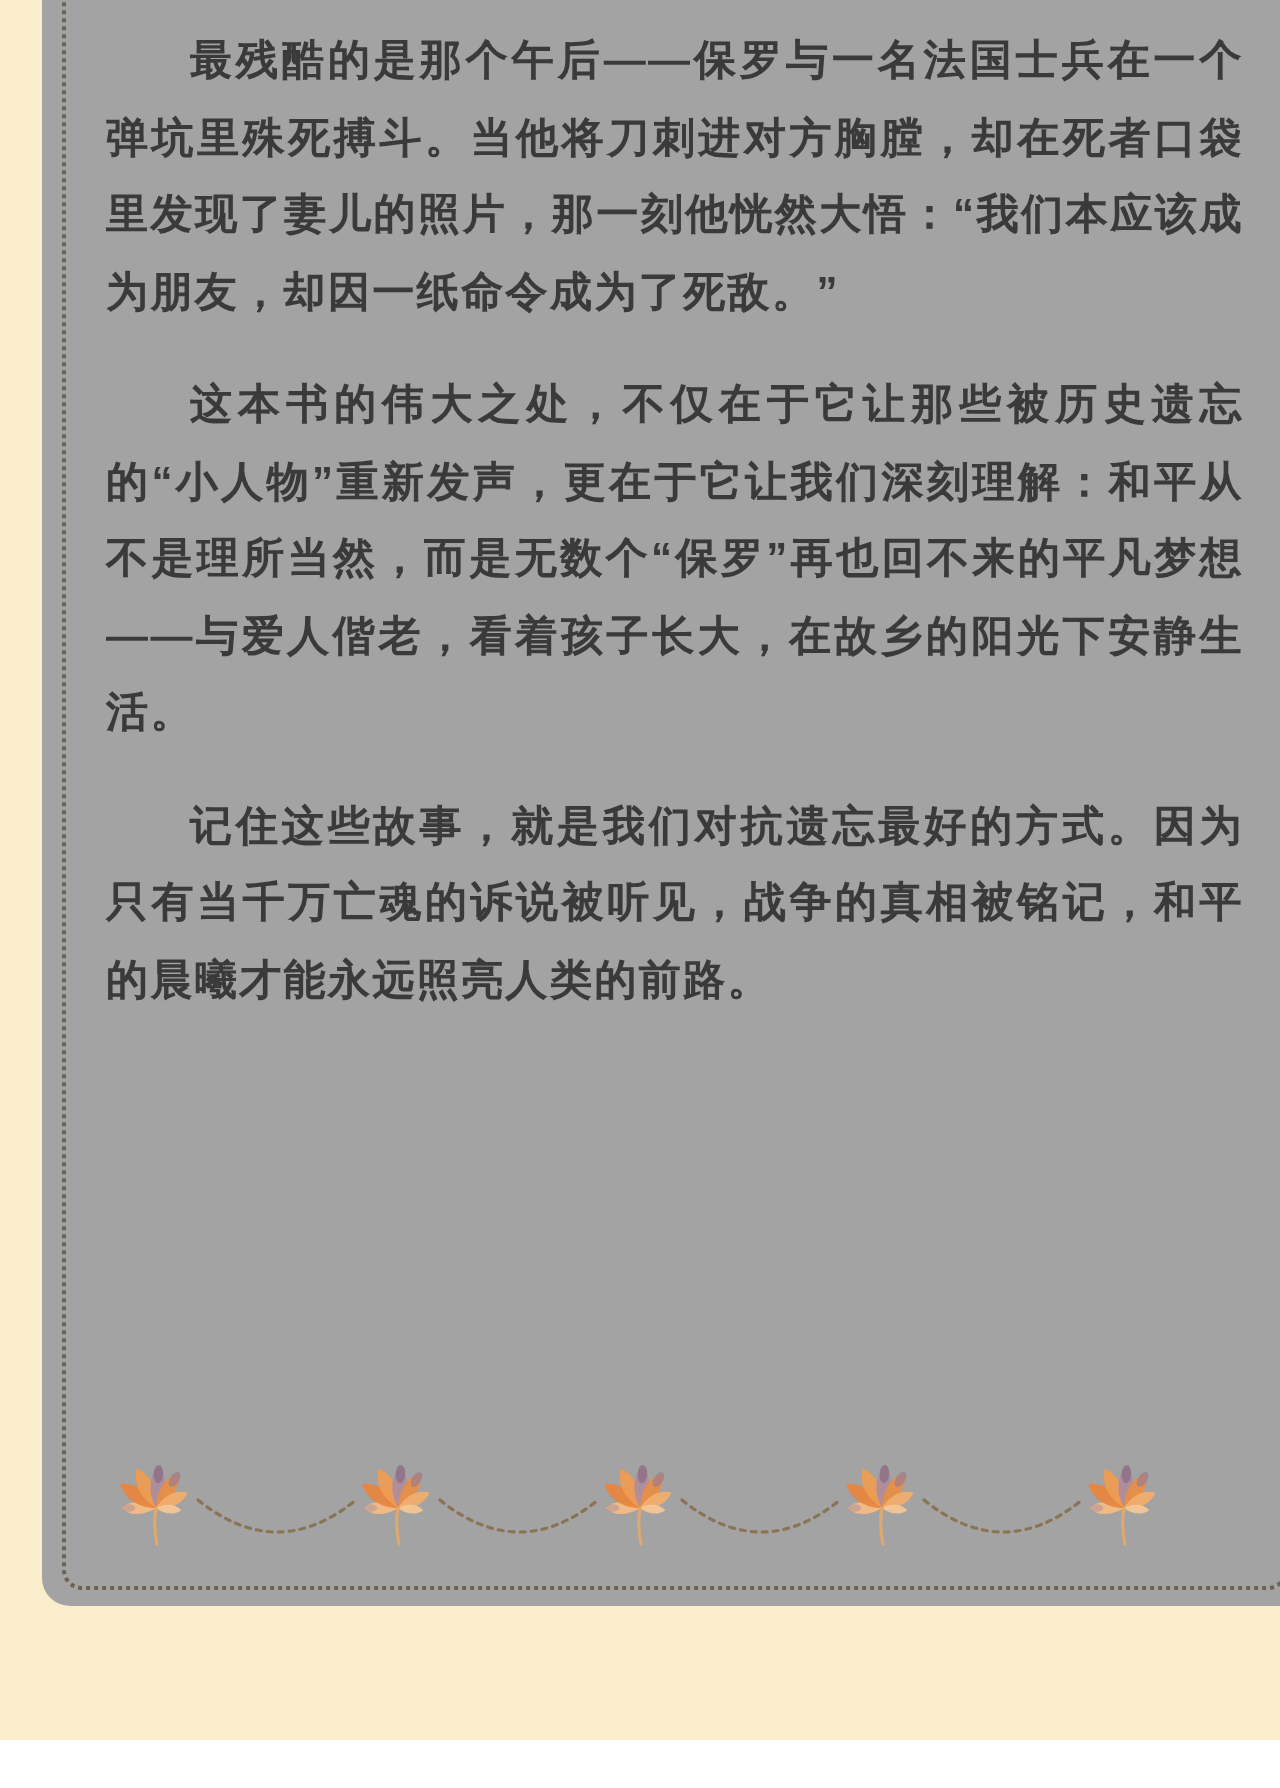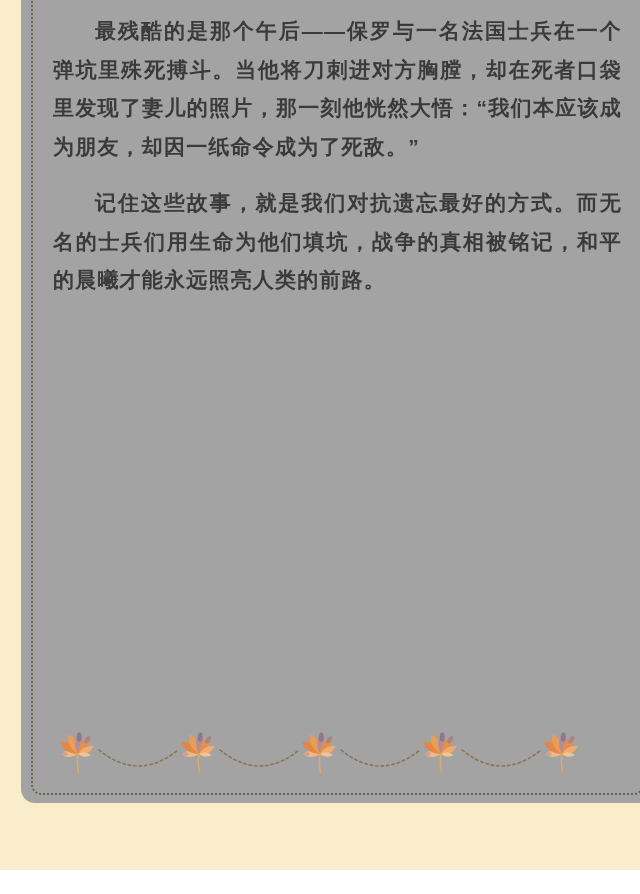--- a/index.html
+++ b/index.html
@@ -61,21 +61,22 @@
 
 <div class="page">
 
   <div class="page-bg"></div>
 
   <div class="card">
     <div class="dashed-frame"></div>
 
     <div class="content">
       <p class="para">最残酷的是那个午后——保罗与一名法国士兵在一个弹坑里殊死搏斗。当他将刀刺进对方胸膛，却在死者口袋里发现了妻儿的照片，那一刻他恍然大悟：“我们本应该成为朋友，却因一纸命令成为了死敌。”</p>
-      <p class="para">记住这些故事，就是我们对抗遗忘最好的方式。而无名的士兵们用生命为他们填坑，战争的真相被铭记，和平的晨曦才能永远照亮人类的前路。</p>
+      <p class="para">这本书的伟大之处，不仅在于它让那些被历史遗忘的“小人物”重新发声，更在于它让我们深刻理解：和平从不是理所当然，而是无数个“保罗”再也回不来的平凡梦想——与爱人偕老，看着孩子长大，在故乡的阳光下安静生活。</p>
+      <p class="para">记住这些故事，就是我们对抗遗忘最好的方式。因为只有当千万亡魂的诉说被听见，战争的真相被铭记，和平的晨曦才能永远照亮人类的前路。</p>
     </div>
 
     <svg class="leaves" viewBox="0 0 599 66" xmlns="http://www.w3.org/2000/svg">
       <defs>
         <g id="leaf">
 
           <g fill-opacity="0.92">
             <path d="M0,0 C-5,-8 -5,-16 0,-22 C5,-16 5,-8 0,0 Z" transform="rotate(-90) scale(0.80)" fill="#F5BC82"></path>
             <path d="M0,0 C-5,-8 -5,-16 0,-22 C5,-16 5,-8 0,0 Z" transform="rotate(-56) scale(0.98)" fill="#E8843E"></path>
             <path d="M0,0 C-5,-8 -5,-16 0,-22 C5,-16 5,-8 0,0 Z" transform="rotate(-26)" fill="#EF9C50"></path>

